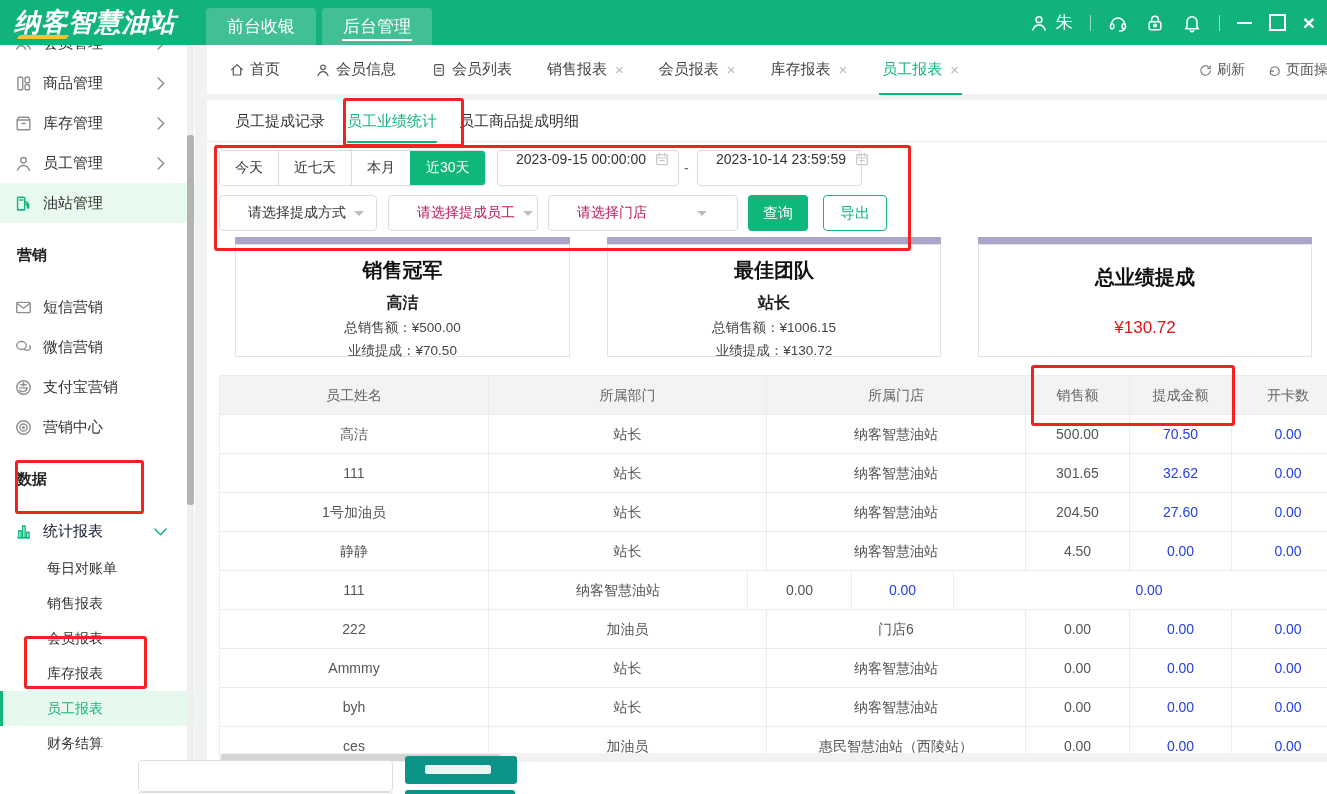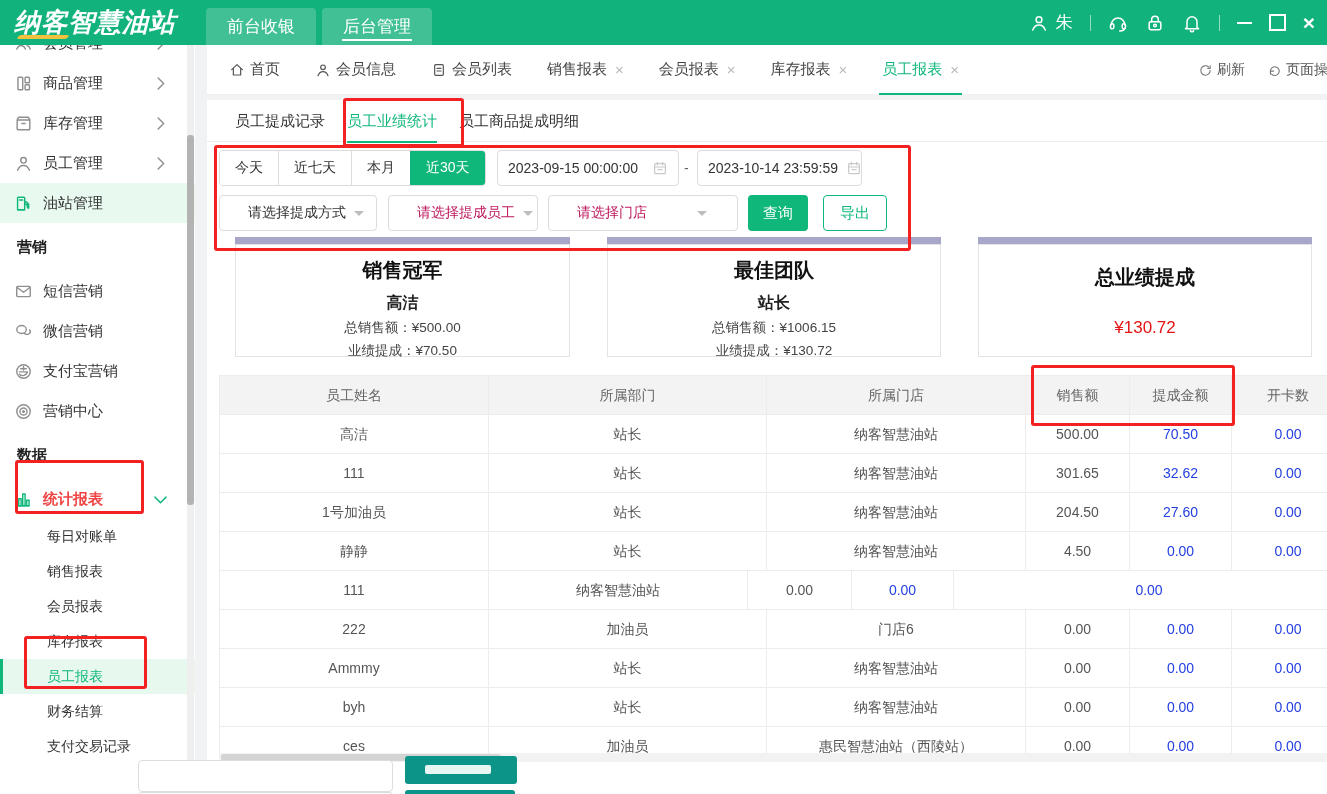--- a/index.html
+++ b/index.html
@@ -24,23 +24,23 @@
   .win-close{font-size:21px;line-height:21px;color:#fff;cursor:pointer;font-weight:700;}
 
   
   .sidebar{position:absolute;left:0;top:45px;width:195px;height:717px;background:#fff;overflow:hidden;z-index:2;}
   .slist{margin-top:-22px;}
   .s-parent{height:40px;display:flex;align-items:center;padding:0 14px;font-size:15px;color:#333;position:relative;cursor:pointer;white-space:nowrap;}
   .s-parent .ic{width:19px;height:19px;margin-right:10px;color:#8f8f8f;}
   .s-chev{position:absolute;right:15px;width:13px;height:13px;color:#9a9a9a;}
   .s-parent.hl{background:#e8f9f0;}
   .s-parent.hl .ic{color:#10b77a;}
-  .s-parent.green{color:#ef4444;font-weight:700;}
+  .s-parent.green{color:#0f172a;font-weight:400;}
   .s-parent.green .ic,.s-parent.green .s-chev{color:#10b77a;}
-  .s-section{height:40px;display:flex;align-items:center;padding:4px 17px;font-weight:700;color:#222;font-size:15px;}
+  .s-section{height:40px;display:flex;align-items:center;padding:12px 17px;font-weight:700;color:#222;font-size:15px;}
   .s-child{height:35px;display:flex;align-items:center;padding-left:47px;font-size:14px;color:#333;cursor:pointer;box-sizing:border-box;white-space:nowrap;}
   .s-child.active{background:#e7f8ee;color:#10b77a;border-left:3px solid #10b77a;padding-left:44px;}
   .side-sb{position:absolute;right:1px;top:0;width:7px;height:100%;background:#efefef;}
   .side-thumb{position:absolute;left:0;top:90px;width:7px;height:370px;background:#b3b3b3;border-radius:3px;}
 
   
   .tabbar{position:absolute;left:207px;top:45px;width:1120px;height:50px;background:#fff;display:flex;align-items:center;border-bottom:1px solid #f0f0f0;box-sizing:border-box;z-index:3;}
   .wtab{display:flex;align-items:center;height:50px;padding:0 13px;font-size:15px;color:#444;position:relative;cursor:pointer;margin-left:9px;white-space:nowrap;}
   .wtab .ic{width:16px;height:16px;margin-right:5px;color:#555;}
   .wtab.active{color:#10b77a;}
@@ -54,21 +54,21 @@
   .panel{position:absolute;left:207px;top:100px;width:1120px;height:663px;background:#fff;overflow:hidden;z-index:2;}
   .subtabs{position:absolute;left:0;top:0;width:100%;height:42px;border-bottom:1px solid #ececec;display:flex;align-items:center;padding-left:28px;box-sizing:border-box;gap:22px;}
   .subtab{font-size:15px;color:#333;height:42px;line-height:42px;position:relative;cursor:pointer;white-space:nowrap;}
   .subtab.active{color:#10b77a;}
   .subtab.active::after{content:"";position:absolute;left:0;right:0;bottom:-1px;height:2px;background:#10b77a;}
 
   .quick{position:absolute;left:12px;top:50px;height:36px;display:flex;border:1px solid #dcdcdc;border-radius:4px;overflow:hidden;box-sizing:border-box;background:#fff;}
   .qbtn{padding:0 15px;font-size:14px;color:#333;display:flex;align-items:center;border-left:1px solid #dcdcdc;background:#fff;cursor:pointer;white-space:nowrap;}
   .qbtn:first-child{border-left:none;}
   .qbtn.active{background:#10b77a;color:#fff;border-left-color:#10b77a;}
-  .datebox{position:absolute;top:50px;height:36px;border:1px solid #dcdcdc;border-radius:4px;display:flex;align-items:center;justify-content:space-between;padding:0 10px;font-size:14px;color:#333;box-sizing:border-box;background:#fff;cursor:pointer;white-space:nowrap;}
+  .datebox{position:absolute;top:50px;height:36px;border:1px solid #dcdcdc;border-radius:4px;display:flex;align-items:flex-start;justify-content:space-between;padding:0 18px;font-size:14px;color:#333;box-sizing:border-box;background:#fff;cursor:pointer;white-space:nowrap;}
   .datebox .ic{width:16px;height:16px;color:#c9c9c9;margin-left:8px;}
   #date1{left:290px;width:182px;} #date2{left:490px;width:165px;}
   .date-sep{position:absolute;left:477px;top:50px;height:36px;line-height:36px;color:#666;font-size:14px;}
   .selectbox{position:absolute;top:95px;height:36px;border:1px solid #dcdcdc;border-radius:4px;display:flex;align-items:center;justify-content:space-between;padding:0 28px;font-size:14px;color:#333;background:#fff;box-sizing:border-box;cursor:pointer;white-space:nowrap;}
   .selectbox .caret{width:0;height:0;border:5px solid transparent;border-top-color:#bdbdbd;margin:5px 2px 0 8px;}
   .selectbox.ph{color:#be185d;}
   .btn-query{position:absolute;left:541px;top:95px;width:60px;height:36px;background:#10b77a;color:#fff;border-radius:4px;font-size:15px;display:flex;align-items:center;justify-content:center;cursor:pointer;}
   .btn-export{position:absolute;left:616px;top:95px;width:64px;height:36px;background:#fff;color:#10b77a;border:1px solid #10b77a;border-radius:4px;font-size:15px;display:flex;align-items:center;justify-content:center;box-sizing:border-box;cursor:pointer;}
 
   

